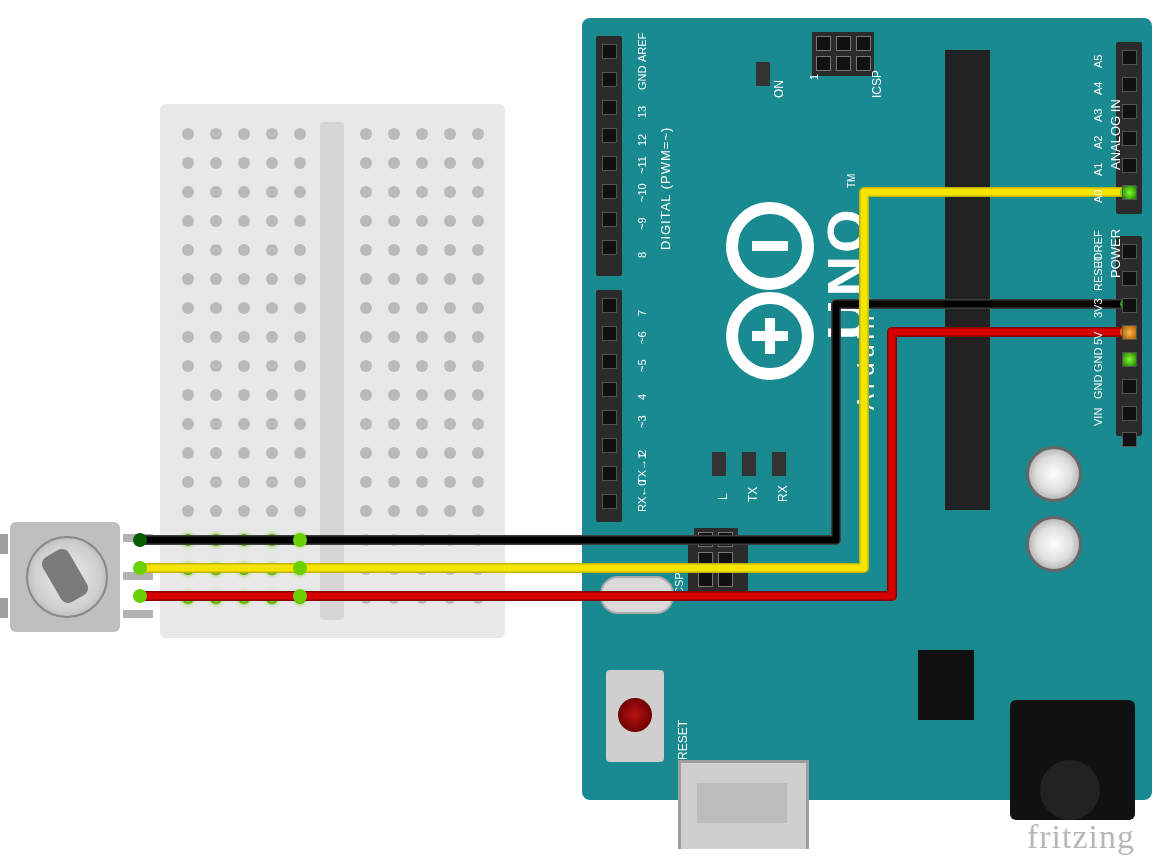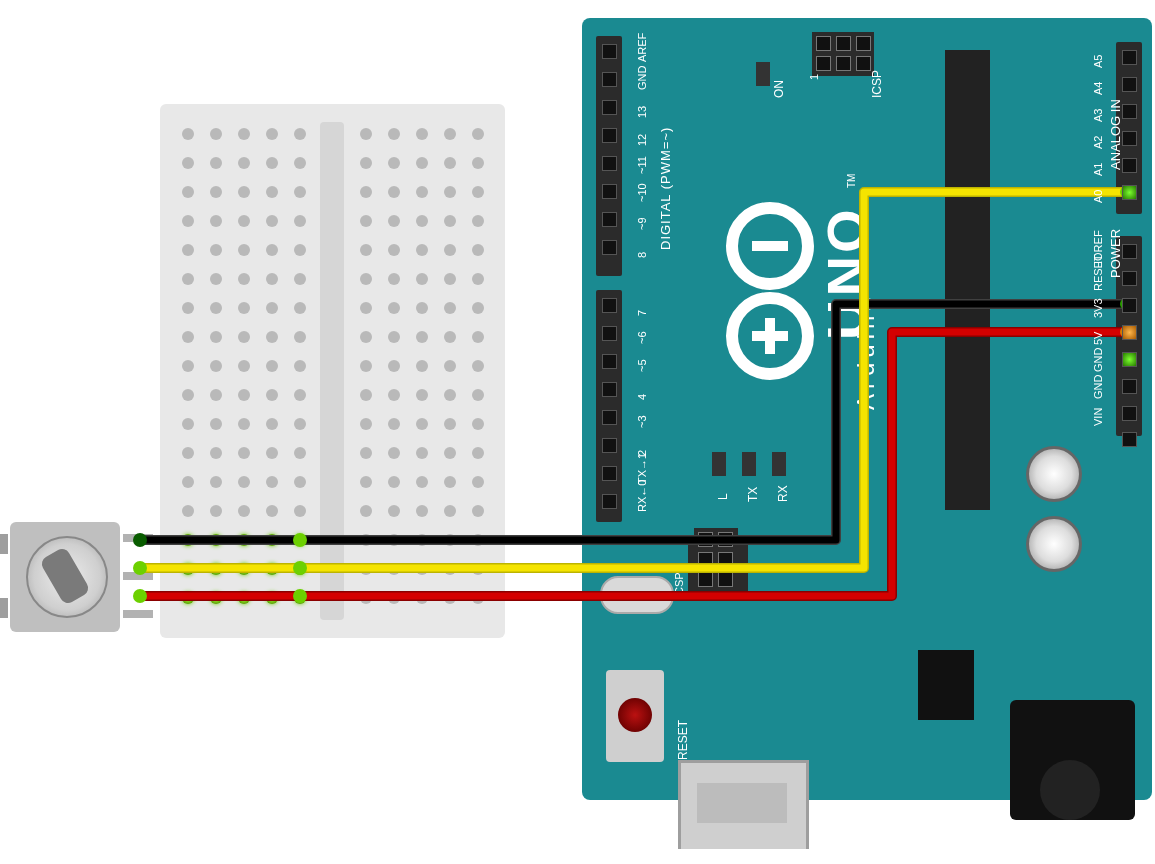--- a/index.html
+++ b/index.html
@@ -511,20 +511,21 @@
     </g>
     <line x1="32" y1="50" x2="68" y2="50" stroke="#fff" stroke-width="10"></line>
     <line x1="32" y1="140" x2="68" y2="140" stroke="#fff" stroke-width="10"></line>
     <line x1="50" y1="122" x2="50" y2="158" stroke="#fff" stroke-width="10"></line>
   </svg>
 </div>
 <div class="pin-label-big" style="left:814px; top:340px; font-size:56px; font-weight:bold; letter-spacing:3px;">UNO</div>
 <div class="pin-label-big" style="left:852px; top:410px; font-size:24px; letter-spacing:5px;">Arduino</div>
 <div class="pin-label-big" style="left:846px; top:188px; font-size:10px;">TM</div>
 
+<div class="watermark">fritzing</div>
 
 <svg class="wires">
 
   <g>
     <polyline points="140,540 300,540" fill="none" stroke="#404040" stroke-width="10" stroke-linecap="round"></polyline>
     <polyline points="140,540 300,540" fill="none" stroke="#000" stroke-width="7" stroke-linecap="round"></polyline>
     <polyline points="300,540 836,540 836,304 1126,304" fill="none" stroke="#404040" stroke-width="10" stroke-linecap="round" stroke-linejoin="round"></polyline>
     <polyline points="300,540 836,540 836,304 1126,304" fill="none" stroke="#000" stroke-width="7" stroke-linecap="round" stroke-linejoin="round"></polyline>
 
     <circle cx="140" cy="540" r="7" fill="#095c00"></circle>

